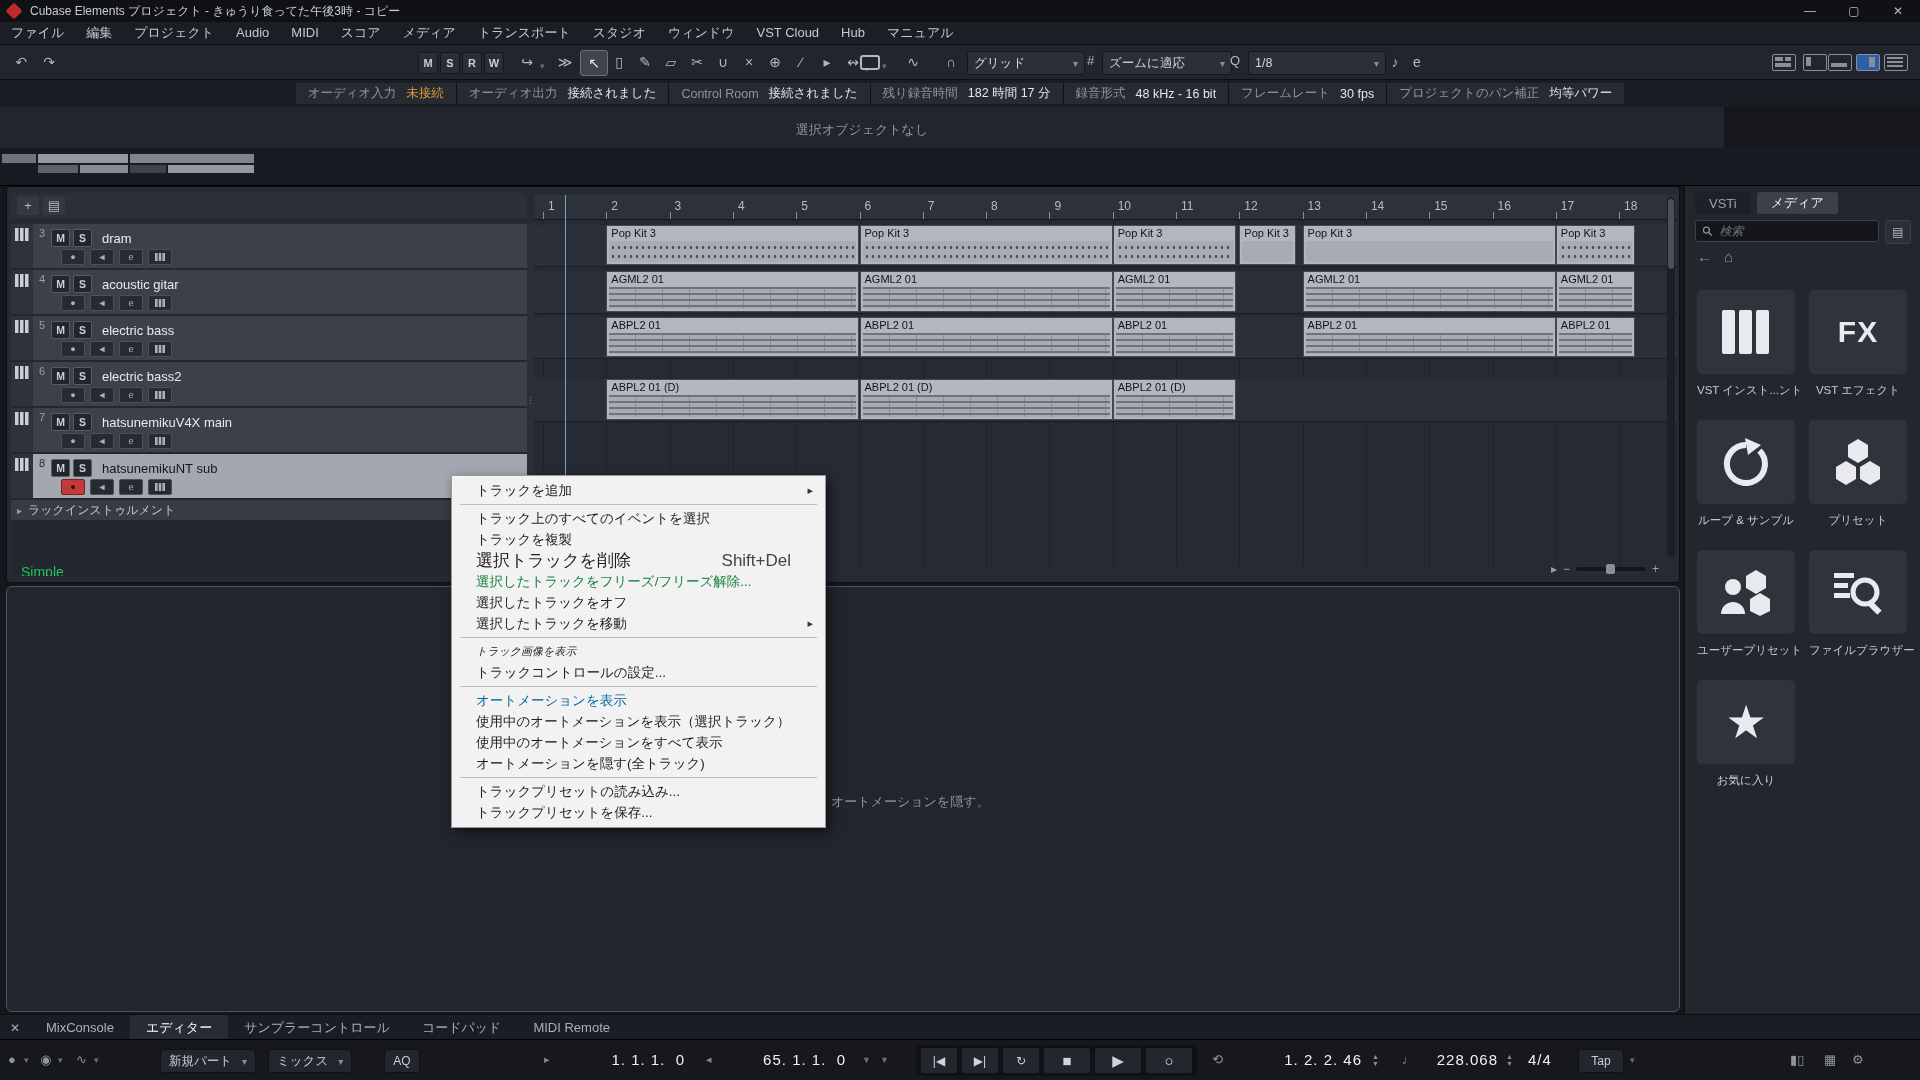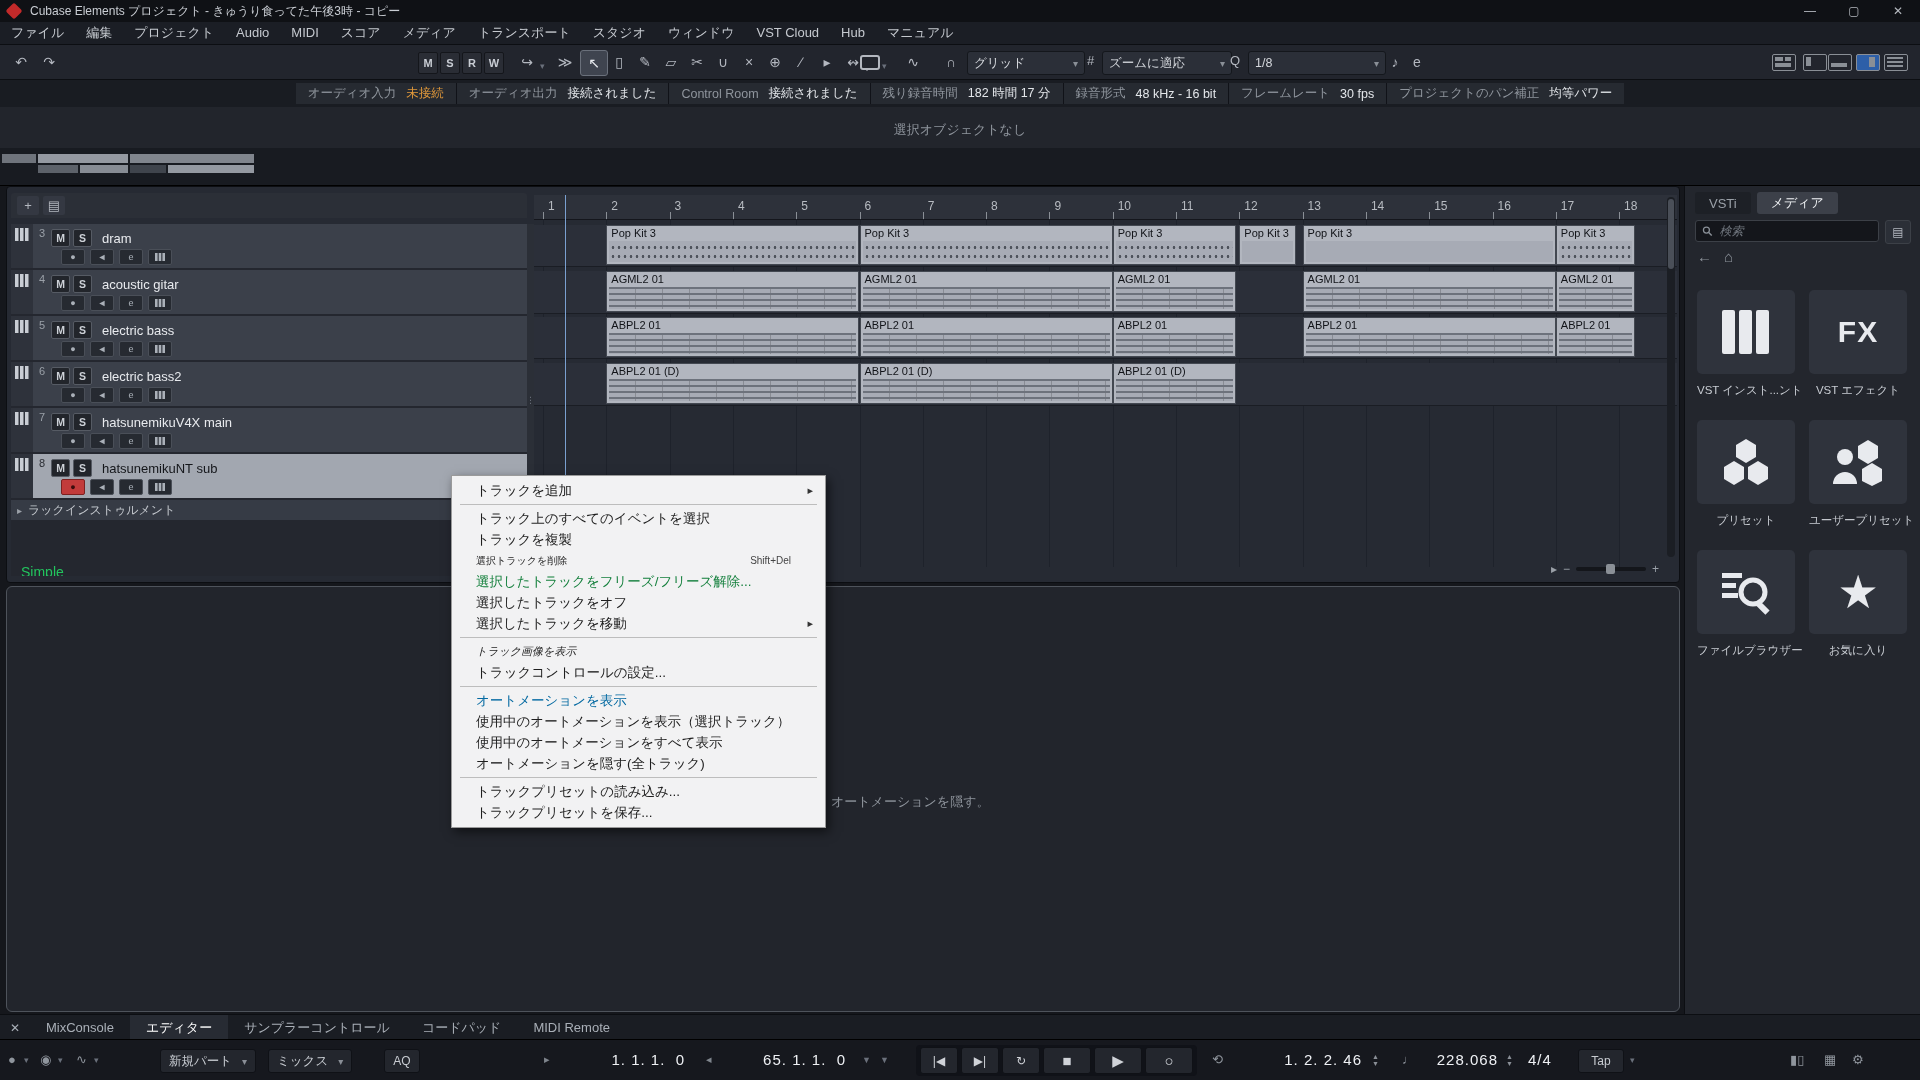--- a/index.html
+++ b/index.html
@@ -38,21 +38,21 @@
 
   
   #statusbar{left:0;top:80px;width:1920px;height:27px;background:#191c22;display:flex;align-items:center;justify-content:center;}
   #statusseg{display:flex;gap:1px;background:#101218;}
   .seg{background:#262a31;height:21px;display:flex;align-items:center;padding:0 12px;font-size:12.5px;}
   .seg-l{color:#8f959d;margin-right:10px;}
   .seg-v{color:#e3e6ea;}
   .seg-v.warn{color:#e0983a;}
 
   
-  #infoline{left:0;top:107px;width:1920px;height:41px;background:#22252c;border-bottom:1px solid #0ea5e9;}
+  #infoline{left:0;top:107px;width:1724px;height:41px;background:#22252c;border-bottom:1px solid #0ea5e9;}
   #infotext{position:absolute;left:0;right:0;top:14px;text-align:center;font-size:13px;color:#8f959d;}
   #overview{left:0;top:148px;width:1920px;height:37px;background:#181b21;border-bottom:1px solid #000;}
   .ovb{position:absolute;background:#878c94;}
 
   
   #projectpane{left:6px;top:186px;width:1672px;height:395px;background:#262a33;border:1px solid #0c0e12;border-radius:4px;}
   #tlheader{position:absolute;left:4px;top:6px;width:516px;height:25px;background:#2b2f37;display:flex;align-items:center;padding-left:6px;box-sizing:border-box;border-radius:3px 3px 0 0;}
   .hbtn{width:22px;height:19px;display:flex;align-items:center;justify-content:center;color:#b4b8c0;font-size:13px;background:#343842;border-radius:2px;margin-right:4px;}
   #tracks{position:absolute;left:4px;top:37px;width:516px;height:352px;background:#24272f;overflow:hidden;}
   .track{position:absolute;left:0;width:516px;height:44px;background:#3b404a;display:flex;}
@@ -595,21 +595,21 @@
             </div>
             <div class="clip" style="left: 768.6px; width: 253.2px; top: 0px; height: 40px;">
               <div class="clip-label">ABPL2 01</div>
               <div class="clip-body midi"></div>
             </div>
             <div class="clip" style="left: 1021.8px; width: 79.125px; top: 0px; height: 40px;">
               <div class="clip-label">ABPL2 01</div>
               <div class="clip-body midi"></div>
             </div>
           </div>
-          <div class="lane" style="top: 176px; height: 42px;">
+          <div class="lane" style="top: 192px; height: 42px;">
             <div class="clip" style="left: 72.3px; width: 253.2px; top: 0px; height: 41px;">
               <div class="clip-label">ABPL2 01 (D)</div>
               <div class="clip-body midi"></div>
             </div>
             <div class="clip" style="left: 325.5px; width: 253.2px; top: 0px; height: 41px;">
               <div class="clip-label">ABPL2 01 (D)</div>
               <div class="clip-body midi"></div>
             </div>
             <div class="clip" style="left: 578.7px; width: 123.435px; top: 0px; height: 41px;">
               <div class="clip-label">ABPL2 01 (D)</div>
@@ -662,20 +662,29 @@
         </div>
         <div class="tile">
           <div class="tile-icon">
             <span class="fx-glyph">FX</span>
           </div>
           <div class="tile-label">VST エフェクト</div>
         </div>
         <div class="tile">
           <div class="tile-icon">
             <svg width="52" height="48" viewBox="0 0 52 48">
+              <path d="M26 7 a 19 19 0 1 0 13.4 5.6" fill="none" stroke="#e8eaee" stroke-width="6"></path>
+              <polygon points="25,0 41,7 28,17" fill="#e8eaee"></polygon>
+            </svg>
+          </div>
+          <div class="tile-label">ループ &amp; サンプル</div>
+        </div>
+        <div class="tile">
+          <div class="tile-icon">
+            <svg width="52" height="48" viewBox="0 0 52 48">
               <polygon points="26,1 36,7 36,19 26,25 16,19 16,7" fill="#e8eaee"></polygon>
               <polygon points="14,23 24,29 24,41 14,47 4,41 4,29" fill="#e8eaee"></polygon>
               <polygon points="38,23 48,29 48,41 38,47 28,41 28,29" fill="#e8eaee"></polygon>
             </svg>
           </div>
           <div class="tile-label">プリセット</div>
         </div>
         <div class="tile">
           <div class="tile-icon">
             <svg width="52" height="48" viewBox="0 0 52 48">
@@ -766,21 +775,21 @@
     <span class="tp-ic" style="left:1790px">▮▯</span>
     <span class="tp-ic" style="left:1824px">▦</span>
     <span class="tp-ic" style="left:1852px">⚙</span>
   </div>
 
   <div class="abs" id="ctxmenu" style="left: 451px; top: 475px; width: 373px; background: rgb(242, 242, 243); border: 1px solid rgb(154, 154, 154); box-shadow: rgba(0, 0, 0, 0.55) 3px 4px 10px; padding: 4px 0px; z-index: 50;">
       <div style="position: relative; height: 21px; line-height: 21px; padding: 0px 30px 0px 24px; font-size: 13.5px; color: rgb(30, 30, 30); white-space: nowrap;"><span>トラックを追加</span><span style="position: absolute; right: 12px; color: rgb(51, 51, 51); font-size: 11px;">▸</span></div>
       <div style="height: 1px; background: rgb(189, 189, 189); margin: 3px 8px;"></div>
       <div style="position: relative; height: 21px; line-height: 21px; padding: 0px 30px 0px 24px; font-size: 13.5px; color: rgb(30, 30, 30); white-space: nowrap;"><span>トラック上のすべてのイベントを選択</span></div>
       <div style="position: relative; height: 21px; line-height: 21px; padding: 0px 30px 0px 24px; font-size: 13.5px; color: rgb(30, 30, 30); white-space: nowrap;"><span>トラックを複製</span></div>
-      <div style="position: relative; height: 21px; line-height: 21px; padding: 0px 30px 0px 24px; font-size: 10px; color: rgb(30, 30, 30); white-space: nowrap;"><span>選択トラックを削除</span><span style="position: absolute; right: 34px; color: rgb(68, 68, 68);">Shift+Del</span></div>
+      <div style="position: relative; height: 21px; line-height: 21px; padding: 0px 30px 0px 24px; font-size: 17px; color: rgb(30, 30, 30); white-space: nowrap;"><span>選択トラックを削除</span><span style="position: absolute; right: 34px; color: rgb(68, 68, 68);">Shift+Del</span></div>
       <div style="position: relative; height: 21px; line-height: 21px; padding: 0px 30px 0px 24px; font-size: 13.5px; color: #15803d; white-space: nowrap;"><span>選択したトラックをフリーズ/フリーズ解除...</span></div>
       <div style="position: relative; height: 21px; line-height: 21px; padding: 0px 30px 0px 24px; font-size: 13.5px; color: rgb(30, 30, 30); white-space: nowrap;"><span>選択したトラックをオフ</span></div>
       <div style="position: relative; height: 21px; line-height: 21px; padding: 0px 30px 0px 24px; font-size: 13.5px; color: rgb(30, 30, 30); white-space: nowrap;"><span>選択したトラックを移動</span><span style="position: absolute; right: 12px; color: rgb(51, 51, 51); font-size: 11px;">▸</span></div>
       <div style="height: 1px; background: rgb(189, 189, 189); margin: 3px 8px;"></div>
       <div style="position: relative; height: 21px; line-height: 21px; padding: 0px 30px 0px 24px; font-size: 11px; color: rgb(30, 30, 30); white-space: nowrap; font-style: italic;"><span>トラック画像を表示</span></div>
       <div style="position: relative; height: 21px; line-height: 21px; padding: 0px 30px 0px 24px; font-size: 13.5px; color: rgb(30, 30, 30); white-space: nowrap;"><span>トラックコントロールの設定...</span></div>
       <div style="height: 1px; background: rgb(189, 189, 189); margin: 3px 8px;"></div>
       <div style="position: relative; height: 21px; line-height: 21px; padding: 0px 30px 0px 24px; font-size: 13.5px; color: #0369a1; white-space: nowrap;"><span>オートメーションを表示</span></div>
       <div style="position: relative; height: 21px; line-height: 21px; padding: 0px 30px 0px 24px; font-size: 13.5px; color: rgb(30, 30, 30); white-space: nowrap;"><span>使用中のオートメーションを表示（選択トラック）</span></div>
       <div style="position: relative; height: 21px; line-height: 21px; padding: 0px 30px 0px 24px; font-size: 13.5px; color: rgb(30, 30, 30); white-space: nowrap;"><span>使用中のオートメーションをすべて表示</span></div>

